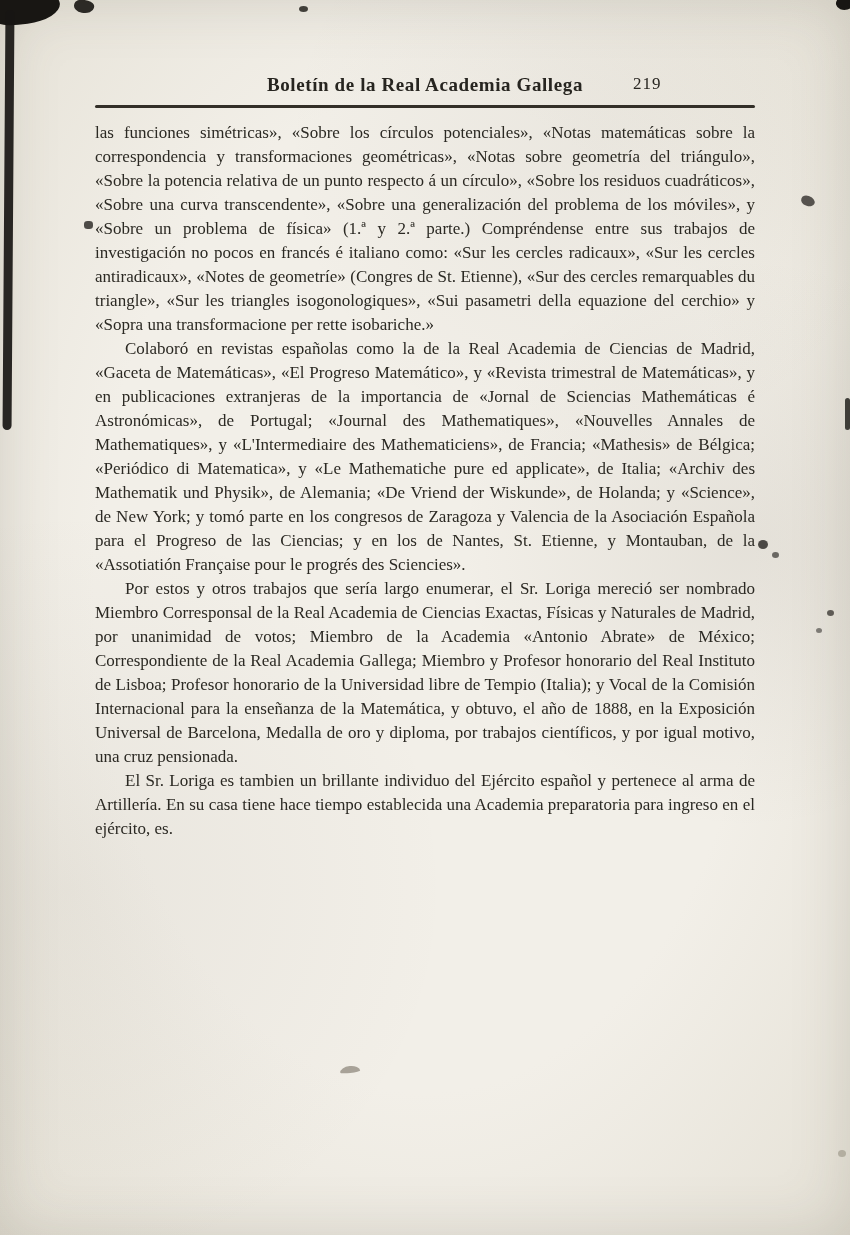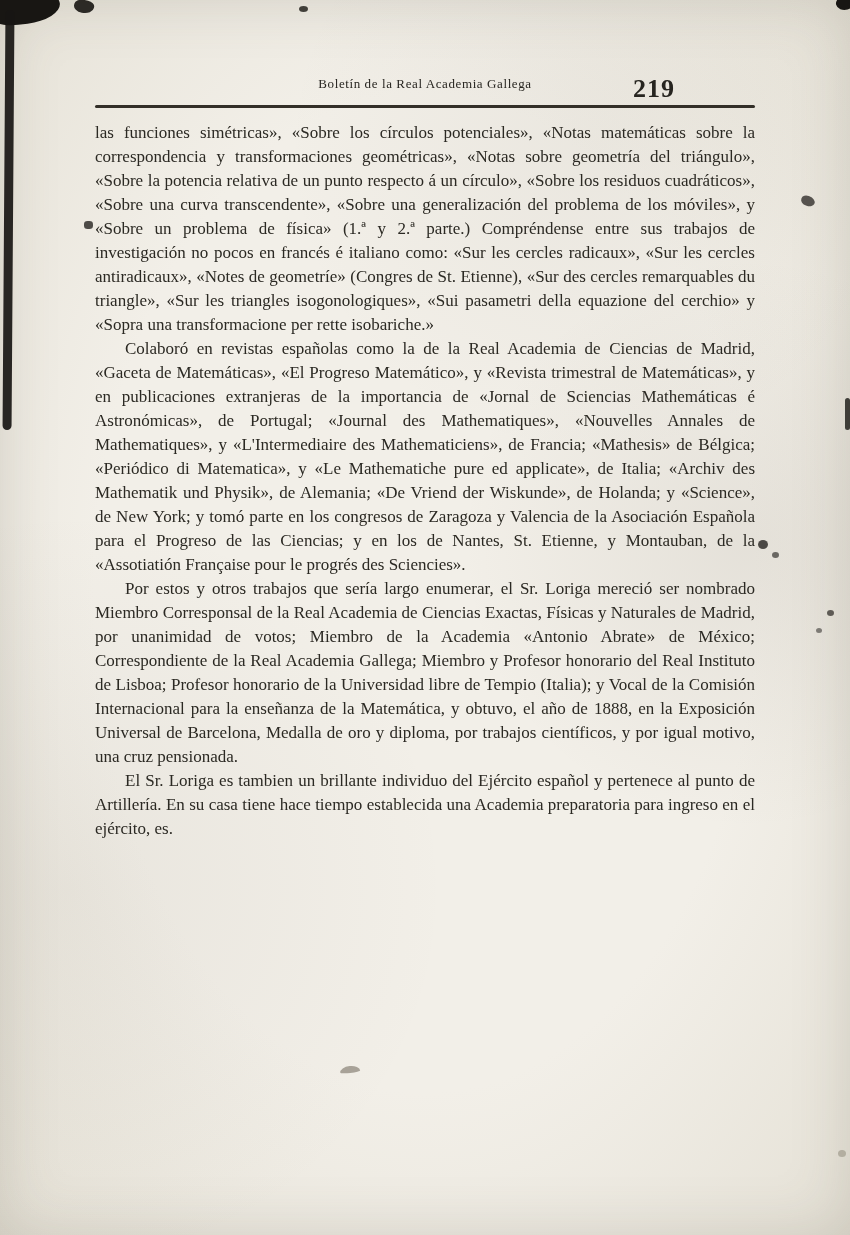--- a/index.html
+++ b/index.html
@@ -19,31 +19,31 @@
   }
 
   
   .header {
     position: relative;
     margin: 74px 95px 0 95px;
     height: 26px;
     text-align: center;
   }
   .journal-title {
-    font-size: 13px;
-    font-weight: normal;
+    font-size: 19px;
+    font-weight: bold;
     letter-spacing: 0.6px;
     color: #272520;
   }
   .page-number {
     position: absolute;
     top: 0;
     left: 538px;
-    font-size: 26px;
-    font-weight: bold;
+    font-size: 17px;
+    font-weight: normal;
     letter-spacing: 1px;
     color: #272520;
   }
   .rule {
     margin: 5px 95px 0 95px;
     height: 2.5px;
     background: #332f28;
     border-radius: 2px;
   }
 
@@ -159,16 +159,16 @@
   <div class="header">
     <span class="journal-title">Boletín de la Real Academia Gallega</span>
     <span class="page-number">219</span>
   </div>
   <div class="rule"></div>
 
   <div class="body-text">
     <p class="cont">las funciones simétricas», «Sobre los círculos potenciales», «Notas matemáticas sobre la correspondencia y transformaciones geométricas», «Notas sobre geometría del triángulo», «Sobre la potencia relativa de un punto respecto á un círculo», «Sobre los residuos cuadráticos», «Sobre una curva transcendente», «Sobre una generalización del problema de los móviles», y «Sobre un problema de física» (1.ª y 2.ª parte.) Compréndense entre sus trabajos de investigación no pocos en francés é italiano como: «Sur les cercles radicaux», «Sur les cercles antiradicaux», «Notes de geometríe» (Congres de St. Etienne), «Sur des cercles remarquables du triangle», «Sur les triangles isogonologiques», «Sui pasametri della equazione del cerchio» y «Sopra una transformacione per rette isobariche.»</p>
     <p>Colaboró en revistas españolas como la de la Real Academia de Ciencias de Madrid, «Gaceta de Matemáticas», «El Progreso Matemático», y «Revista trimestral de Matemáticas», y en publicaciones extranjeras de la importancia de «Jornal de Sciencias Mathemáticas é Astronómicas», de Portugal; «Journal des Mathematiques», «Nouvelles Annales de Mathematiques», y «L'Intermediaire des Mathematiciens», de Francia; «Mathesis» de Bélgica; «Periódico di Matematica», y «Le Mathematiche pure ed applicate», de Italia; «Archiv des Mathematik und Physik», de Alemania; «De Vriend der Wiskunde», de Holanda; y «Science», de New York; y tomó parte en los congresos de Zaragoza y Valencia de la Asociación Española para el Progreso de las Ciencias; y en los de Nantes, St. Etienne, y Montauban, de la «Assotiatión Française pour le progrés des Sciencies».</p>
     <p>Por estos y otros trabajos que sería largo enumerar, el Sr. Loriga mereció ser nombrado Miembro Corresponsal de la Real Academia de Ciencias Exactas, Físicas y Naturales de Madrid, por unanimidad de votos; Miembro de la Academia «Antonio Abrate» de México; Correspondiente de la Real Academia Gallega; Miembro y Profesor honorario del Real Instituto de Lisboa; Profesor honorario de la Universidad libre de Tempio (Italia); y Vocal de la Comisión Internacional para la enseñanza de la Matemática, y obtuvo, el año de 1888, en la Exposición Universal de Barcelona, Medalla de oro y diploma, por trabajos científicos, y por igual motivo, una cruz pensionada.</p>
-    <p>El Sr. Loriga es tambien un brillante individuo del Ejército español y pertenece al punto de Artillería. En su casa tiene hace tiempo establecida una Academia preparatoria para ingreso en el ejército, es.</p>
+    <p>El Sr. Loriga es tambien un brillante individuo del Ejército español y pertenece al arma de Artillería. En su casa tiene hace tiempo establecida una Academia preparatoria para ingreso en el ejército, es.</p>
   </div>
 
 </div>
 
 </body></html>

